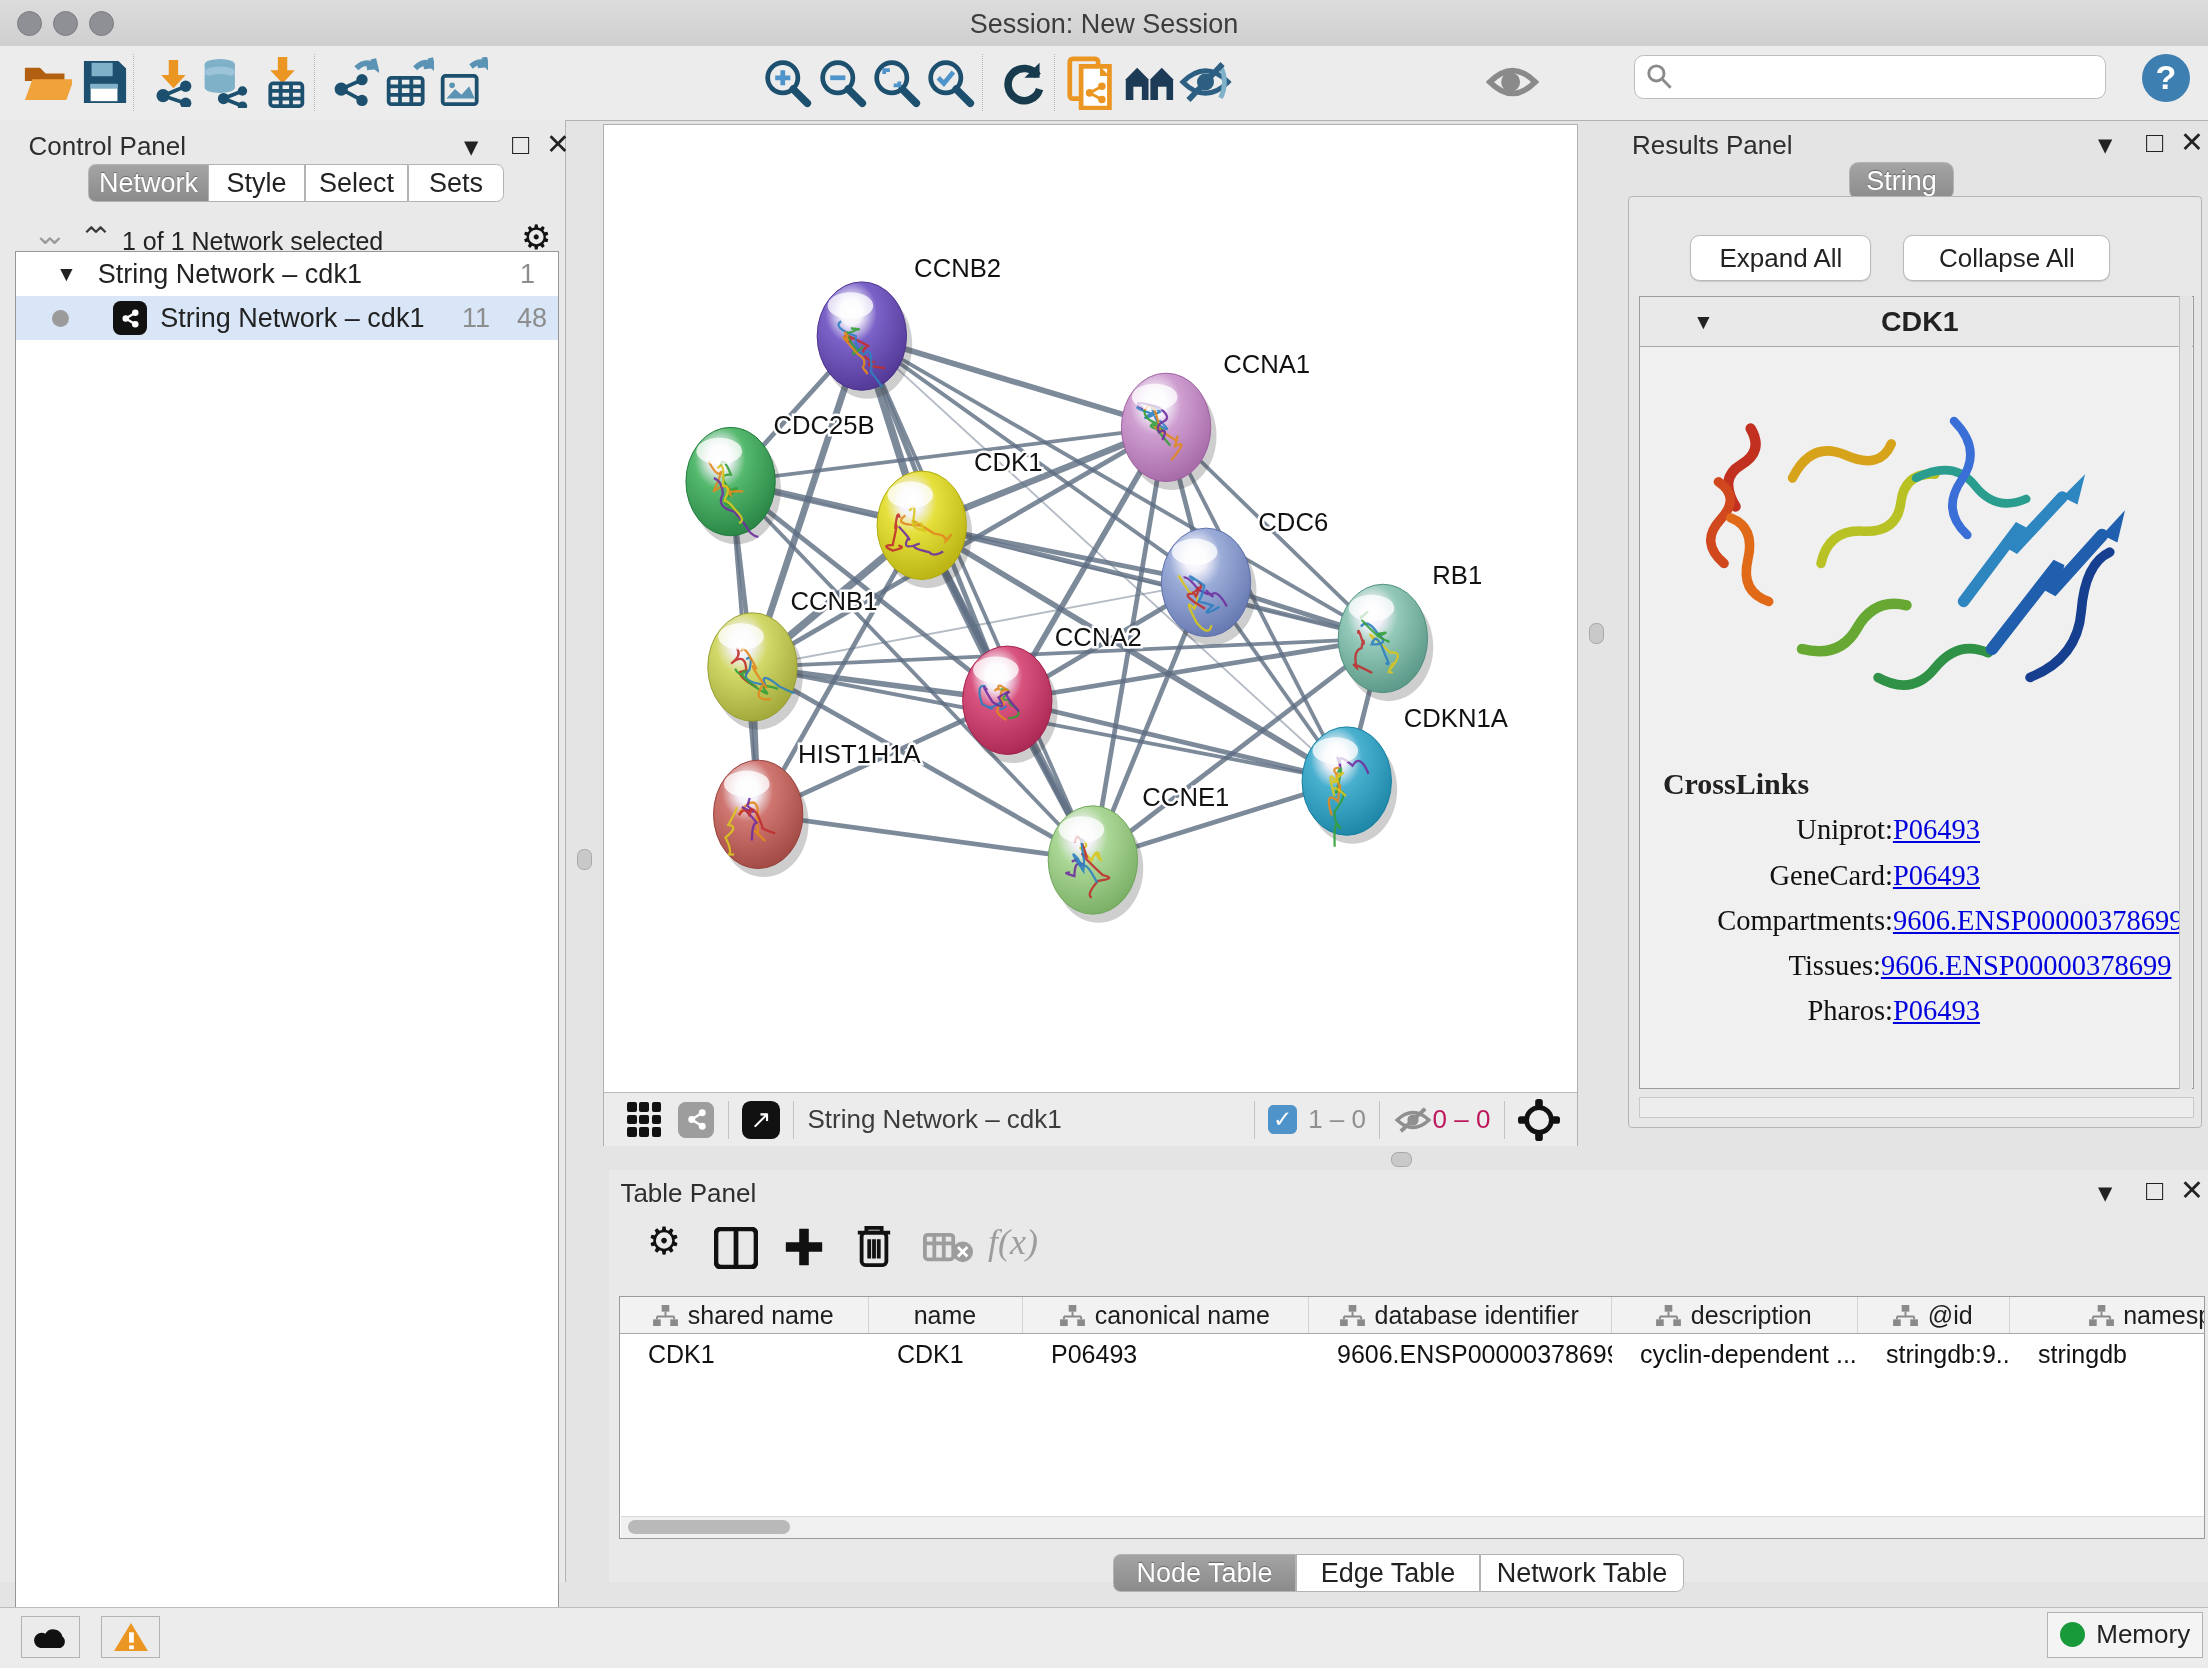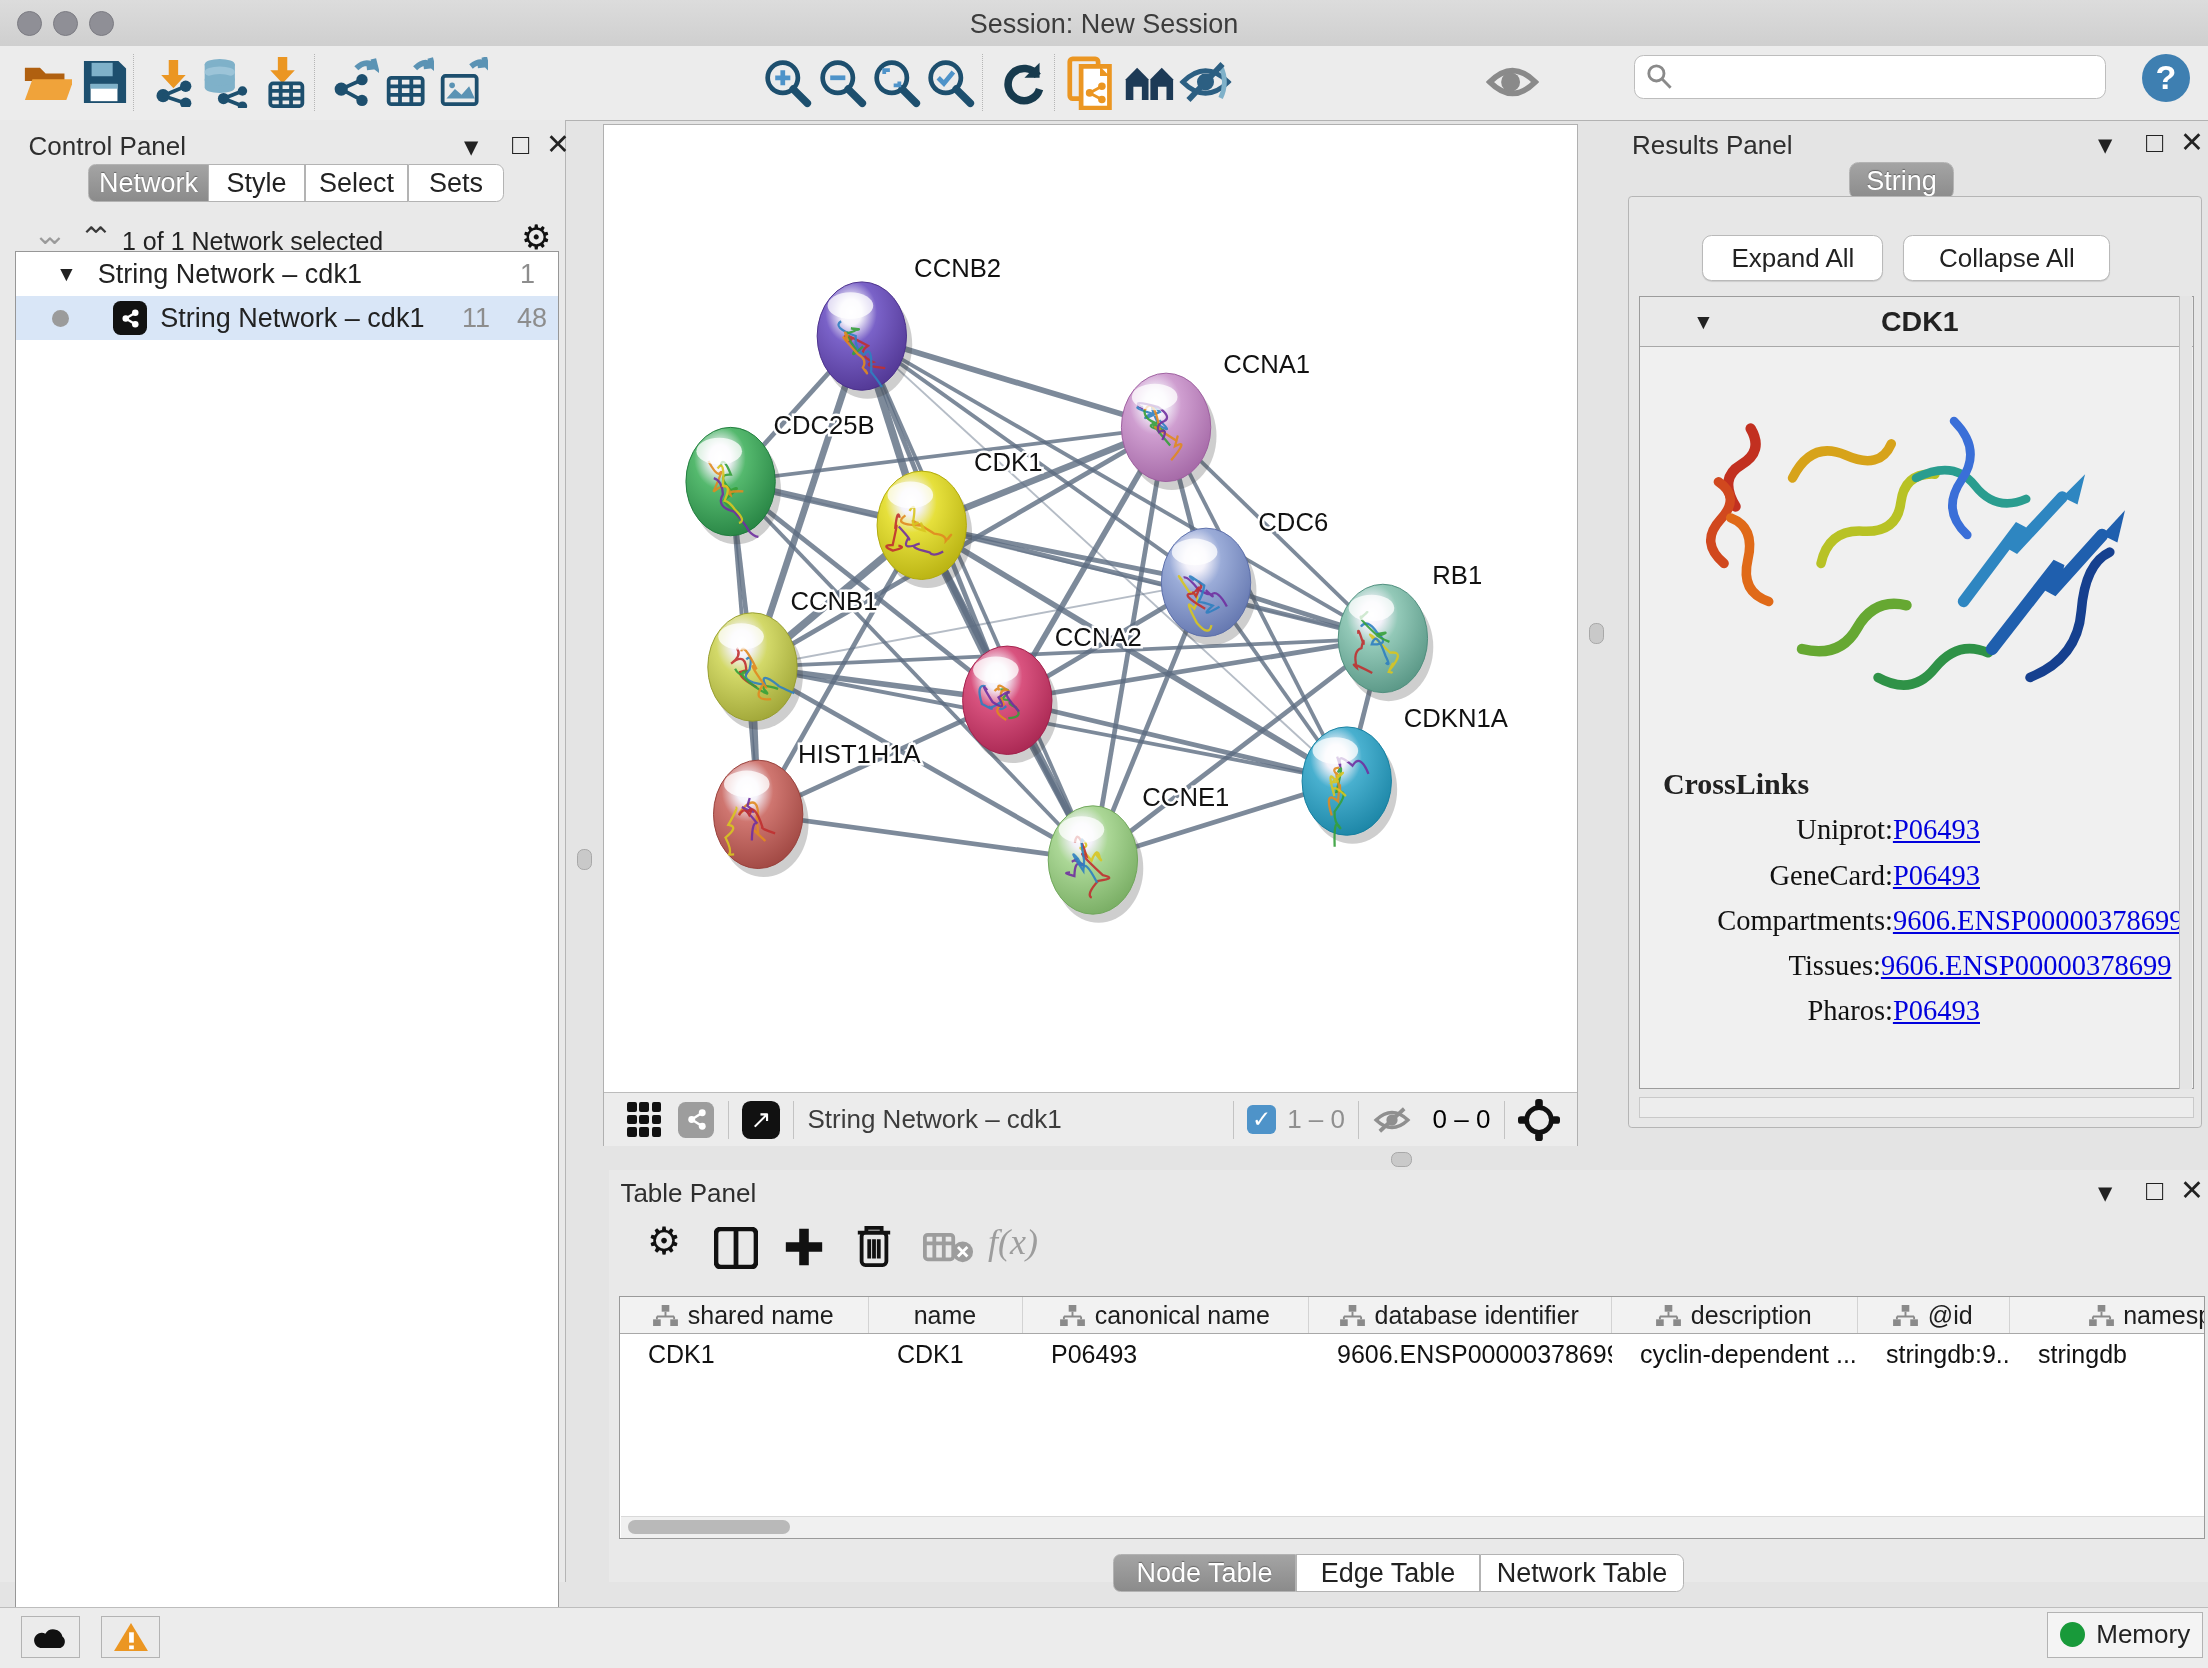--- a/index.html
+++ b/index.html
@@ -539,21 +539,21 @@
     <span style="color:#3c3c3c">String Network – cdk1</span>
     <span class="vdiv" style="margin-left:auto"></span>
     <span class="checkbox">✓</span>
     <span style="margin-left:11.4px;color:#8f8f8f">1 – 0</span>
     <span class="vdiv"></span>
     <svg width="38" height="30" viewBox="0 0 40 32">
       <path d="M3 16 q17 -16 34 0 q-17 16 -34 0z" fill="none" stroke="#8f8f8f" stroke-width="3.6"></path>
       <circle cx="20" cy="16" r="6" fill="#8f8f8f"></circle>
         <path d="M7 28 L33 4" stroke="#8f8f8f" stroke-width="4"></path>
       </svg>
-    <span style="margin-left:22px;color:#000000">0 – 0</span>
+    <span style="margin-left:1px;color:#be185d">0 – 0</span>
     <span class="vdiv"></span>
     <svg width="42" height="42" style="margin-right:17px" viewBox="0 0 44 44">
       <circle cx="22" cy="22" r="13" fill="none" stroke="#111" stroke-width="5"></circle>
       <rect x="18" y="0" width="8" height="9" rx="3" fill="#111"></rect>
         <rect x="18" y="35" width="8" height="9" rx="3" fill="#111"></rect>
       <rect x="0" y="18" width="9" height="8" rx="3" fill="#111"></rect>
         <rect x="35" y="18" width="9" height="8" rx="3" fill="#111"></rect>
       </svg>
   </div>
 </div>
@@ -563,21 +563,21 @@
 
 <div class="abs rpanel">
   <div class="abs ptitle" style="left:15px;top:9.5px">Results Panel</div>
   <div class="abs winctl" style="left:481px;top:7.6px">▾</div>
   <div class="abs winctl" style="left:529px;top:5.7px">□</div>
   <div class="abs winctl" style="left:563px;top:5.7px">✕</div>
 
   <div class="abs tabbtn active" style="left:232px;top:42px;width:105px;border-radius:9.5px">String</div>
 
   <div class="abs rbox">
-    <div class="abs btn" style="left:73px;top:38px;width:179px;height:44px">Expand All</div>
+    <div class="abs btn" style="left:61px;top:38px;width:179px;height:44px">Expand All</div>
     <div class="abs btn" style="left:274px;top:38px;width:205px;height:44px">Collapse All</div>
 
     <div class="abs innerbox">
       <div class="geneheader">
         <span style="margin-left:53px;font-size:21px">▼</span>
         <span style="flex:1;text-align:center;font-weight:bold;font-size:28.5px;margin-right:67px">CDK1</span>
       </div>
 
       <svg width="476" height="380" style="display:block;margin:17px auto 0" viewBox="0 0 500 400">
         <g fill="none" stroke-linecap="round">

